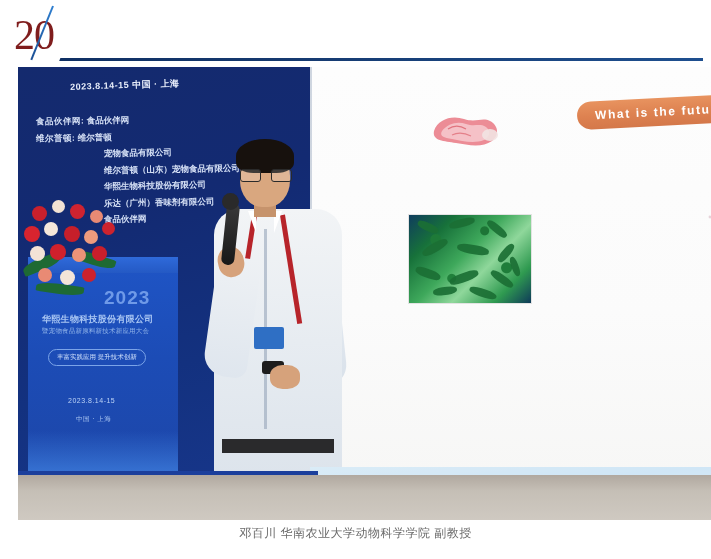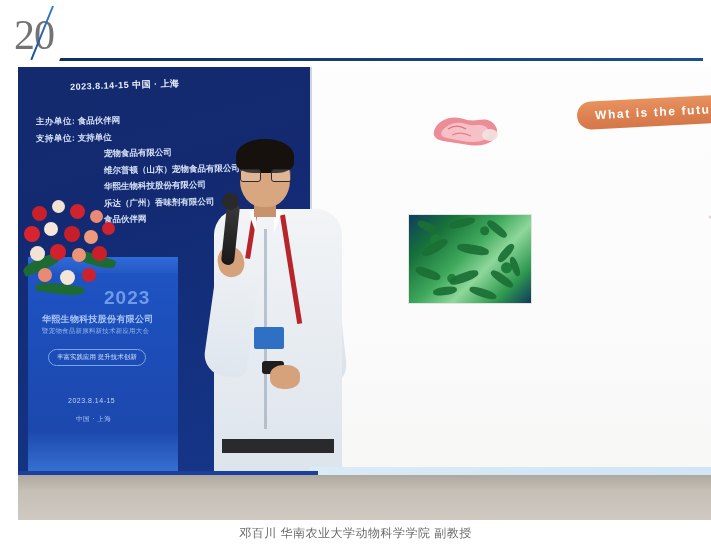--- a/index.html
+++ b/index.html
@@ -32,21 +32,21 @@
     height: 66px;
   }
   .hdr-number {
     position: absolute;
     left: 14px;
     top: 14px;
     font-family: "Liberation Serif", "DejaVu Serif", serif;
     font-size: 42px;
     line-height: 42px;
     font-weight: 400;
-    color: #737373;
+    color: #7f1d1d;
     letter-spacing: -1px;
   }
   .hdr-slash {
     position: absolute;
     left: 52px;
     top: 6px;
     width: 2px;
     height: 58px;
     background: linear-gradient(180deg, #2f7fd0 0%, #1b4f94 100%);
     transform: rotate(22deg);
@@ -464,26 +464,26 @@
     <div class="hdr-flag"></div>
     <div class="hdr-rule"></div>
   </div>
 
   <div class="photo">
 
     <div class="backdrop">
       <div class="backdrop-date">2023.8.14-15 中国 · 上海</div>
       <div class="sponsors">
         <div class="sp-row">
-          <span class="lbl">主办单位:</span>
+          <span class="lbl">食品伙伴网:</span>
           <span>食品伙伴网</span>
         </div>
         <div class="sp-row">
-          <span class="lbl">支持单位:</span>
-          <span>支持单位</span>
+          <span class="lbl">维尔普顿:</span>
+          <span>维尔普顿</span>
         </div>
         <div class="sp-row indent">
           <span>宠物食品有限公司</span>
         </div>
         <div class="sp-row indent">
           <span>维尔普顿（山东）宠物食品有限公司</span>
         </div>
         <div class="sp-row indent">
           <span>华熙生物科技股份有限公司</span>
         </div>

